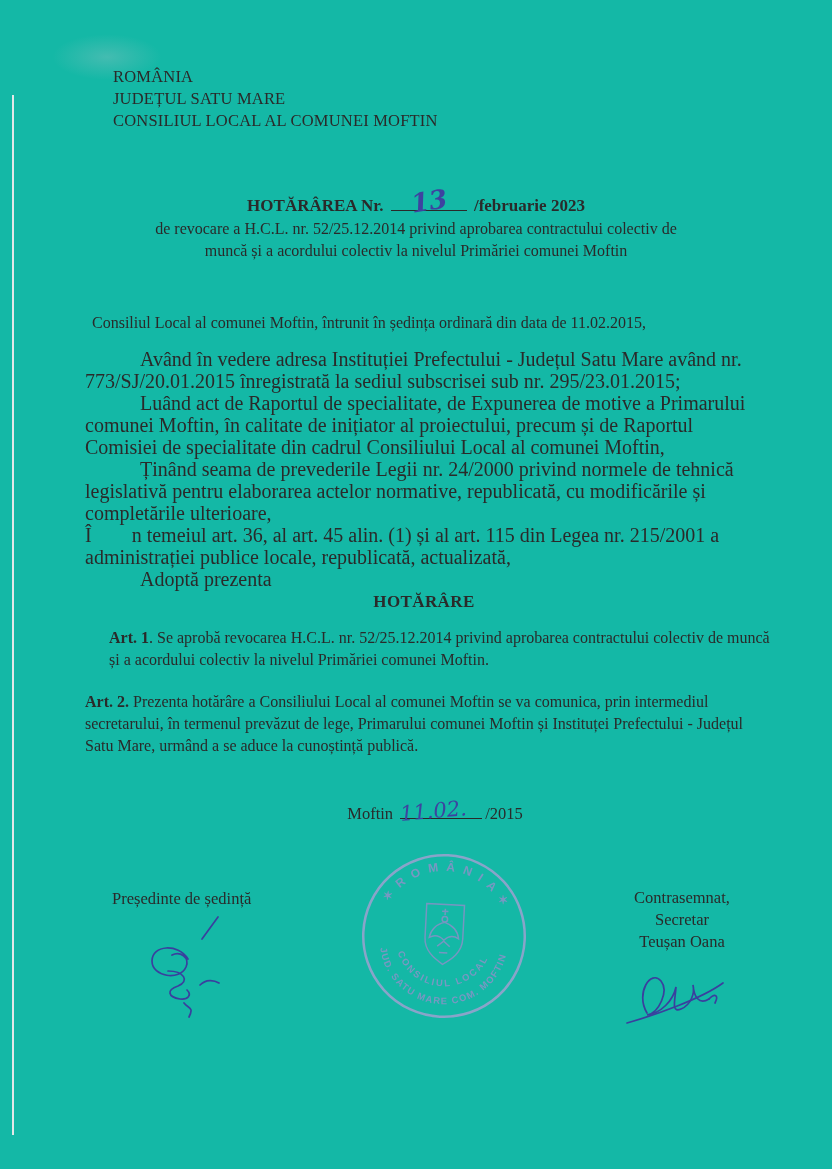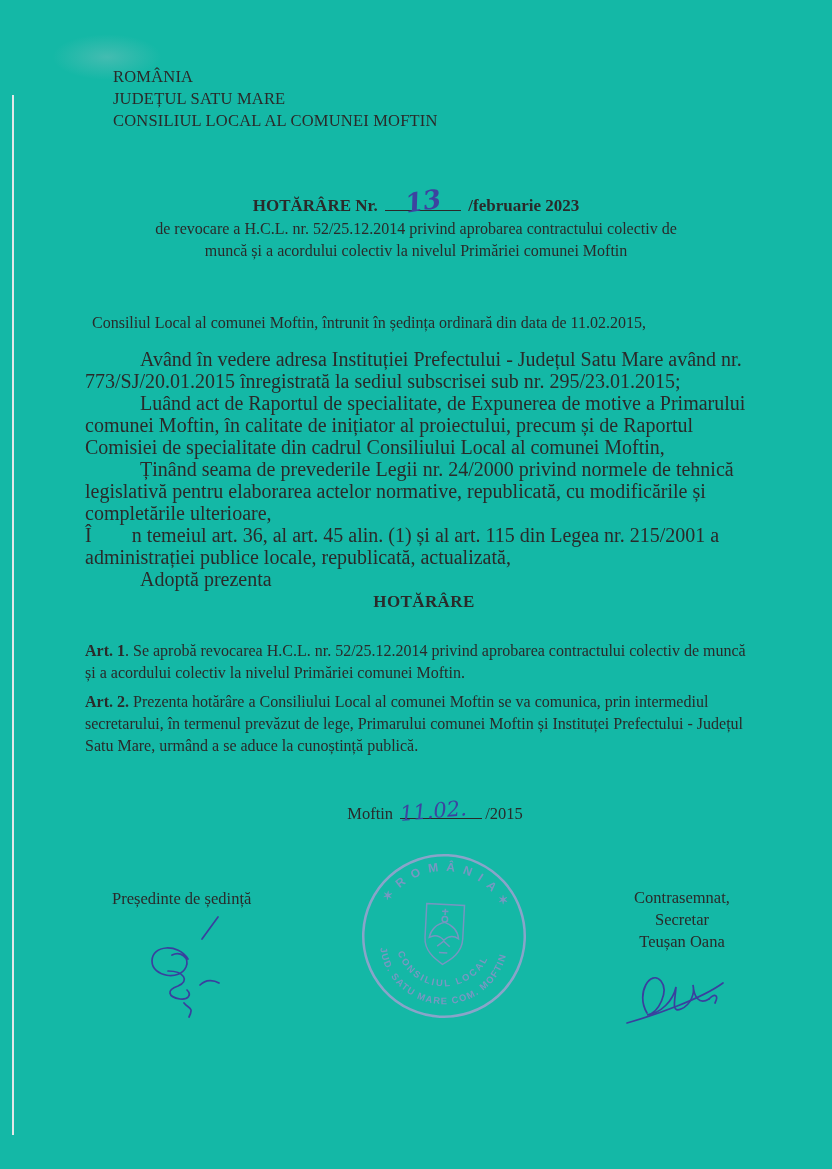--- a/index.html
+++ b/index.html
@@ -25,21 +25,21 @@
   .subtitle{font-size:16px;}
   
   .intro{position:absolute;left:92px;top:312px;width:690px;font-size:16px;line-height:22px;margin:0;}
   .body-block{position:absolute;left:85px;top:348px;width:672px;font-size:20px;line-height:22px;}
   .para{margin:0;text-indent:55px;}
   .para.special{text-indent:0;}
   .gap{display:inline-block;width:40px;}
   .decision-heading{position:absolute;left:86px;top:584px;width:660px;text-align:center;
     font-size:17px;font-weight:bold;margin:8px;letter-spacing:.4px;}
   .article{position:absolute;left:85px;width:672px;font-size:16px;line-height:22px;margin:0;}
-  .art1{top:640px;}
+  .art1{top:627px;margin-left:24px;}
   .art2{top:683px;margin-top:8px;}
   .article b{font-weight:bold;}
   
   .dateline{position:absolute;left:19px;top:803px;width:832px;text-align:center;font-size:16.5px;}
   .blank-date{width:82px;margin:0 3px;}
   .hw-date{position:absolute;left:0px;bottom:-4px;font-size:21px;transform:rotate(-5deg);white-space:nowrap;line-height:1;}
   
   .sig-left{position:absolute;left:112px;top:889px;width:230px;font-size:16.5px;}
   .sig-left svg{margin:0 0 0 14px;display:block;}
   .sig-right{position:absolute;left:592px;top:887px;width:180px;text-align:center;font-size:16.5px;line-height:22px;}
@@ -56,21 +56,21 @@
   <div class="smudge"></div>
 
   <header class="letterhead">
     <div>ROMÂNIA</div>
     <div>JUDEȚUL SATU MARE</div>
     <div>CONSILIUL LOCAL AL COMUNEI MOFTIN</div>
   </header>
 
   <div class="title-block">
     <div class="title-line">
-      <span>HOTĂRÂRE Nr.</span>
+      <span>HOTĂRÂREA Nr.</span>
       <span class="blank blank-nr"><span class="handwriting hw-nr">13</span></span>
       <span>/februarie 2023</span>
     </div>
     <div class="subtitle">de revocare a H.C.L. nr. 52/25.12.2014 privind aprobarea contractului colectiv de</div>
     <div class="subtitle">muncă și a acordului colectiv la nivelul Primăriei comunei Moftin</div>
   </div>
 
   <p class="intro">Consiliul Local al comunei Moftin, întrunit în ședința ordinară din data de 11.02.2015,</p>
 
   <div class="body-block">

